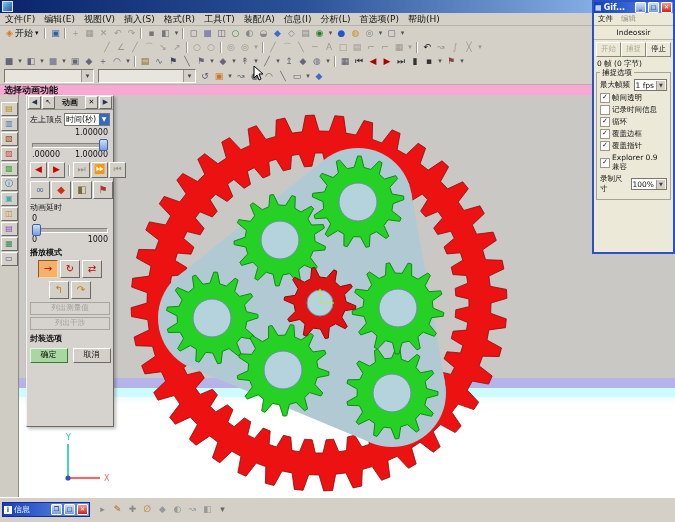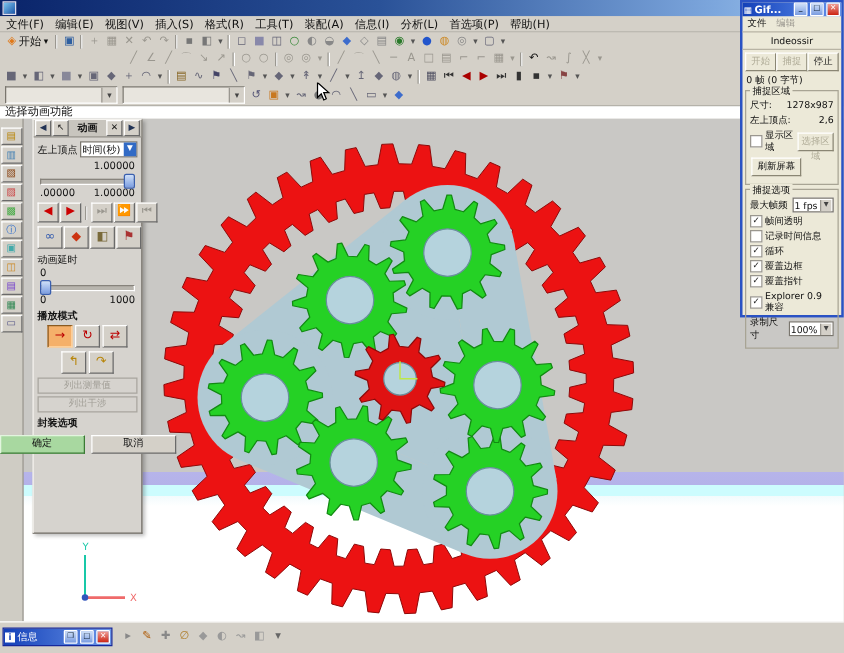--- a/index.html
+++ b/index.html
@@ -23,22 +23,22 @@
     margin:0 .5px;cursor:default}
   .icon.dd{width:7px;font-size:7px}
   .sep{width:1px;height:11px;background:#9a9790;border-right:1px solid #fff;margin:0 2px;flex:none}
   .startbtn{display:flex;align-items:center;gap:2px;height:13px;padding:0 3px;flex:none;
     border:1px solid transparent}
   .startbtn .glyph{font-size:9px}
   .combo{height:12px;background:#e8e5de;border:1px solid;border-color:#7a766e #fff #fff #7a766e;
     margin:0 2px;position:relative;flex:none;display:flex;align-items:center}
   .combo .combo-dd{margin-left:auto;width:11px;height:100%;background:#d4d0c8;
     border-left:1px solid #9a9790;font-size:7px;line-height:12px;text-align:center;color:#444}
-  .prompt{position:absolute;left:0;top:84px;width:675px;height:11px;background:#ffffff;
-    font-size:9px;font-weight:normal;line-height:11px;padding-left:4px;box-sizing:border-box;
+  .prompt{position:absolute;left:0;top:84px;width:675px;height:11px;background:#f9a8d4;
+    font-size:9px;font-weight:bold;line-height:11px;padding-left:4px;box-sizing:border-box;
     border-top:1px solid #b5b2aa}
   
   .resbar{position:absolute;left:0;top:95px;width:19px;height:403px;background:#cfccc4;
     border-right:1px solid #8e8b84;display:flex;flex-direction:column;align-items:center;
     padding-top:7px;gap:1px;box-sizing:border-box}
   .resbtn{width:15px;height:12px;font-size:8px;line-height:11px;text-align:center;flex:none;
     background:#d4d0c8;border:1px solid;border-color:#fff #6a6a6a #6a6a6a #fff;cursor:default}
   
   .canvas{position:absolute;left:19px;top:95px;width:656px;height:403px;
     background:linear-gradient(#c9c8c5 0,#c9c8c5 283px,#b6b4ea 283px,#b4b2e9 293px,
@@ -75,21 +75,21 @@
   .pbtn.dis{color:#9a978f}
   .graybtn{display:block;width:78px;height:11px;margin:2px auto;background:#d6d3ce;
     border:1px solid #a8a59e;color:#a09d95;font-size:7.5px;line-height:10px;text-align:center;
     overflow:hidden;white-space:nowrap}
   .grouplabel{font-weight:bold;margin:3px 0 2px 0}
   .cbrow{display:flex;align-items:center;gap:3px;margin:1px 0 3px 2px;color:#9a978f}
   .cbx{width:8px;height:8px;background:#f2f1ee;border:1px solid #9a978f;flex:none;
     font-size:7px;line-height:7px;text-align:center;color:#222}
   .okrow{display:flex;justify-content:center;gap:5px;margin-top:4px}
   .okbtn{min-width:30px;height:13px;font-size:8px;line-height:12px;text-align:center;
-    border:1px solid;border-color:#fff #6a6a6a #6a6a6a #fff;padding:0 18px}
+    border:1px solid;border-color:#fff #6a6a6a #6a6a6a #fff;padding:0 3px}
   .okbtn.green{background:#a8d8a0;border-color:#e2f5de #3a7a34 #3a7a34 #e2f5de}
   .okbtn.gray{background:#d4d0c8}
   
   .gif{position:absolute;right:0;top:0;width:83px;height:254px;border:2px solid #2a52c4;
     background:#ece9d8;z-index:60;font-size:7.5px;box-sizing:border-box}
   .giftitle{height:11px;background:linear-gradient(90deg,#1340b8,#4a7ae0 70%,#6a95e8);
     color:#fff;display:flex;align-items:center;gap:2px;padding:0 1px;font-size:8px;font-weight:bold}
   .gwbtn{width:9px;height:9px;font-size:6px;line-height:8px;text-align:center;flex:none;
     background:linear-gradient(#cfe0f8,#7a9ce0);border:1px solid #fff;border-radius:1px;color:#123}
   .gwbtn.close{background:linear-gradient(#f0a098,#cc2211);color:#fff;font-weight:bold}
@@ -408,39 +408,20 @@
       <span class="dim">编辑</span>
     </div>
   <div class="codec">Indeossir</div>
   <div class="gbtnrow" id="gifbtns">
       <span class="gbtn dis">开始</span>
       <span class="gbtn dis">捕捉</span>
       <span class="gbtn">停止</span>
     </div>
   <div class="gframes">0 帧 (0 字节)</div>
   <div class="gfs">
-    <span class="legend">捕捉区域</span>
-    <div class="grow" style="margin-top:4px">
-      <span>尺寸:</span>
-      <span>1278x987</span>
-    </div>
-    <div class="grow">
-      <span>左上顶点:</span>
-      <span>2,6</span>
-    </div>
-    <div class="grow" style="align-items:center">
-      <span class="gcb" style="margin:0">
-        <span class="cbx"></span>
-        <span>显示区域</span>
-      </span>
-      <span class="gbtn dis" style="width:30px">选择区域</span>
-    </div>
-    <span class="gbigbtn">刷新屏幕</span>
-  </div>
-  <div class="gfs">
     <span class="legend">捕捉选项</span>
     <div class="grow" style="margin-top:4px;align-items:center">
       <span>最大帧频</span>
       <span class="gsel">
         <span>1 fps</span>
         <span class="sd">▼</span>
       </span>
     </div>
     <div id="gifopts">
         <div class="gcb">

